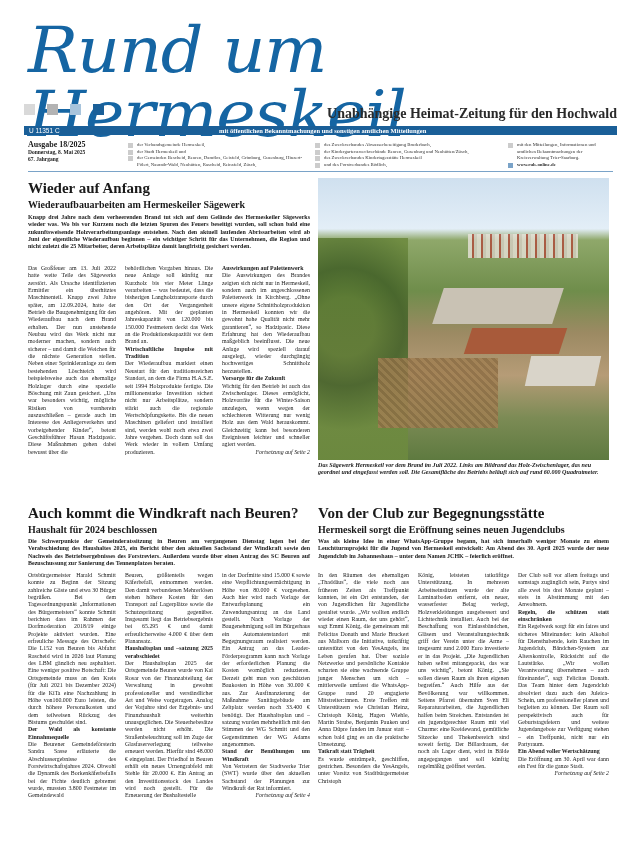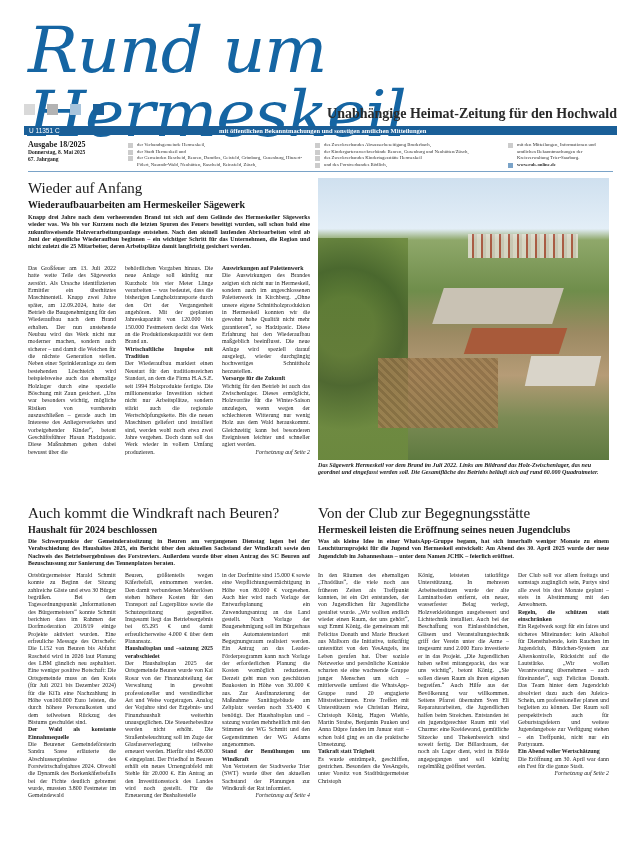--- a/index.html
+++ b/index.html
@@ -13,21 +13,21 @@
   .bluebar .code { position: absolute; left: 5px; font-family: "Liberation Sans", sans-serif; }
   .bluebar .sub { position: absolute; left: 195px; font-weight: bold; }
   .issue { position: absolute; left: 28px; top: 140px; width: 95px; }
   .issue .num { font-size: 8px; font-weight: bold; }
   .issue .date, .issue .year { font-size: 5.5px; font-weight: bold; line-height: 7px; }
   .pub { position: absolute; top: 142px; font-size: 4.8px; line-height: 6.5px; color: #333; }
   .pub .row { display: flex; align-items: flex-start; }
   .pub .box { width: 5px; height: 5px; background: #ccc; margin-right: 4px; margin-top: 1px; flex: none; }
   .pub .bluebox { background: #7aa3c8; }
   .rule { position: absolute; left: 28px; right: 12px; top: 171px; height: 1px; background: #7aa3c8; }
-  h1 { position: absolute; font-size: 15px; font-weight: normal; line-height: 1; }
+  h1 { position: absolute; font-size: 15px; font-weight: bold; line-height: 1; }
   h2 { position: absolute; font-size: 10px; font-weight: bold; }
   .lead { position: absolute; font-size: 6px; font-weight: bold; line-height: 7.3px; text-align: justify; }
   .col { position: absolute; font-size: 5.9px; line-height: 7.35px; text-align: justify; }
   .col .sh { font-weight: bold; display: block; }
   .col .cont { display: block; font-style: italic; text-align: right; }
   .photo { position: absolute; left: 318px; top: 178px; width: 291px; height: 282px; overflow: hidden; background: linear-gradient(180deg,#cfe0ef 0%,#e3eef7 18%,#8fa86a 22%,#6f8d4b 40%,#9c8a63 55%,#b69c77 70%,#7c8b55 85%,#5e7a40 100%); }
   .photo .trees { position: absolute; left: 0; top: 60px; width: 90px; height: 222px; background: radial-gradient(circle at 30% 40%,#5b7a33 0 20%,#45632a 40%,#6d8a3f 70%); opacity: .9; }
   .photo .hall1 { position: absolute; left: 120px; top: 110px; width: 120px; height: 36px; background: #c9c2b4; transform: skewX(-18deg); }
   .photo .hall2 { position: absolute; left: 150px; top: 150px; width: 95px; height: 26px; background: #a85a3a; transform: skewX(-18deg); }
   .photo .roof { position: absolute; left: 210px; top: 178px; width: 70px; height: 30px; background: #d9d4c9; transform: skewX(-12deg); }
@@ -149,21 +149,21 @@
   <span>Der Haushaltsplan 2025 der Ortsgemeinde Beuren wurde von Kai Rosar von der Finanzabteilung der Verwaltung in gewohnt professioneller und verständlicher Art und Weise vorgetragen. Analog der Vorjahre sind der Ergebnis- und Finanzhaushalt weiterhin unausgeglichen. Die Steuerhebesätze werden nicht erhöht. Die Straßenbeleuchtung soll im Zuge der Glasfaserverlegung teilweise erneuert werden. Hierfür sind 48.000 € eingeplant. Der Friedhof in Beuren erhält ein neues Urnengrabfeld mit Stehle für 20.000 €. Ein Antrag an den Investitionsstock des Landes wird noch gestellt. Für die Erneuerung der Bushaltestelle</span>
 </div>
 <div class="col" style="left:222px;top:572px;width:88px">
   <span>in der Dorfmitte sind 15.000 € sowie eine Verpflichtungsermächtigung in Höhe von 80.000 € vorgesehen. Auch hier wird nach Vorlage der Entwurfsplanung ein Zuwendungsantrag an das Land gestellt. Nach Vorlage der Baugenehmigung soll im Bürgerhaus ein Automatenstandort mit Begegnungsraum realisiert werden. Ein Antrag an das Leader-Förderprogramm kann nach Vorlage der erforderlichen Planung die Kosten womöglich reduzieren. Derzeit geht man von geschätzten Baukosten in Höhe von 30.000 € aus. Zur Ausfinanzierung der Maßnahme Sanitärgebäude am Zeltplatz werden noch 33.400 € benötigt. Der Haushaltsplan und –satzung wurden mehrheitlich mit den Stimmen der WG Schmitt und den Gegenstimmen der WG Adams angenommen.</span>
   <span class="sh">Stand der Bemühungen um Windkraft</span>
   <span>Von Vertretern der Stadtwerke Trier (SWT) wurde über den aktuellen Sachstand der Planungen zur Windkraft der Rat informiert.</span>
   <span class="cont">Fortsetzung auf Seite 4</span>
 </div>
 
 <h1 style="left:318px;top:506px">Von der Club zur Begegnungsstätte</h1>
-<h2 style="left:318px;top:524px">Hermeskeil leisten die Eröffnung seines neuen Jugendclubs</h2>
+<h2 style="left:318px;top:524px">Hermeskeil sorgt die Eröffnung seines neuen Jugendclubs</h2>
 <div class="lead" style="left:318px;top:538px;width:291px">Was als kleine Idee in einer WhatsApp-Gruppe begann, hat sich innerhalb weniger Monate zu einem Leuchtturmprojekt für die Jugend von Hermeskeil entwickelt: Am Abend des 30. April 2025 wurde der neue Jugendclub im Johanneshaus – unter dem Namen JCHK – feierlich eröffnet.</div>
 
 <div class="col" style="left:318px;top:572px;width:91px">
   <span>In den Räumen des ehemaligen „Thaddäus“, die viele noch aus früheren Zeiten als Treffpunkt kannten, ist ein Ort entstanden, der von Jugendlichen für Jugendliche gestaltet wurde. „Wir wollten endlich wieder einen Raum, der uns gehört“, sagt Emmi König, die gemeinsam mit Felicitas Donath und Marie Bruckert aus Malborn die Initiative, tatkräftig unterstützt von den YesAngels, ins Leben gerufen hat. Über soziale Netzwerke und persönliche Kontakte scharten sie eine wachsende Gruppe junger Menschen um sich – mittlerweile umfasst die WhatsApp-Gruppe rund 20 engagierte Mitstreiter:innen. Erste Treffen mit Unterstützern wie Christian Heinz, Christoph König, Hagen Wiehle, Martin Strube, Benjamin Pauken und Anna Düpre fanden im Januar statt – schon bald ging es an die praktische Umsetzung.</span>
   <span class="sh">Tatkraft statt Trägheit</span>
   <span>Es wurde entrümpelt, geschliffen, gestrichen. Besonders die YesAngels, unter Vorsitz von Stadtbürgermeister Christoph</span>
 </div>
 <div class="col" style="left:418px;top:572px;width:91px">
   <span>König, leisteten tatkräftige Unterstützung. In mehreren Arbeitseinsätzen wurde der alte Laminatboden entfernt, ein neuer, wasserfester Belag verlegt, Holzverkleidungen ausgebessert und Lichttechnik installiert. Auch bei der Beschaffung von Einlassbändchen, Gläsern und Veranstaltungstechnik griff der Verein unter die Arme – insgesamt rund 2.000 Euro investierte er in das Projekt. „Die Jugendlichen haben selbst mitangepackt, das war uns wichtig“, betont König. „Sie sollen diesen Raum als ihren eigenen begreifen.“ Auch Hilfe aus der Bevölkerung war willkommen. Seitens Pfarrei übernahm Sven Eli Reparaturarbeiten, die Jugendlichen halfen beim Streichen. Entstanden ist ein jugendgerechter Raum mit viel Charme: eine Kreidewand, gemütliche Sitzecke und Thekenbereich sind soweit fertig. Der Billardraum, der noch als Lager dient, wird in Bälde angegegangen und soll künftig regelmäßig geöffnet werden.</span>
 </div>

